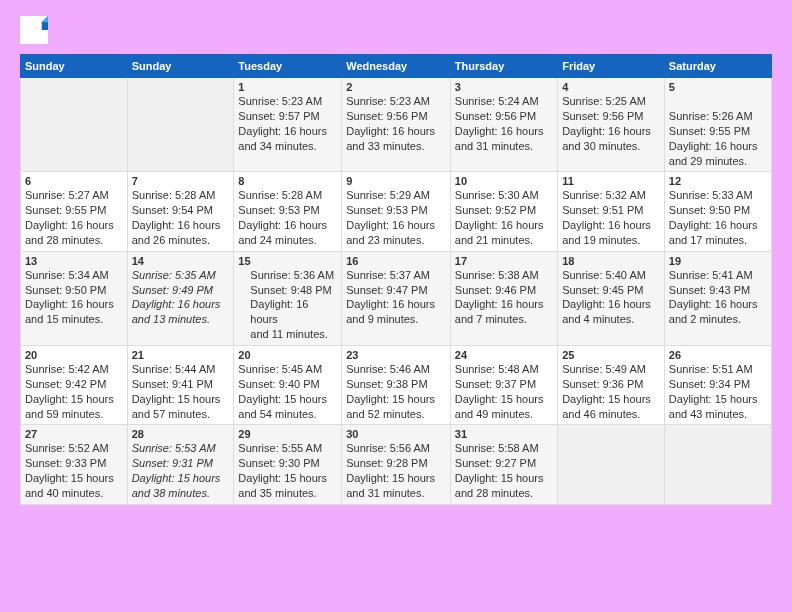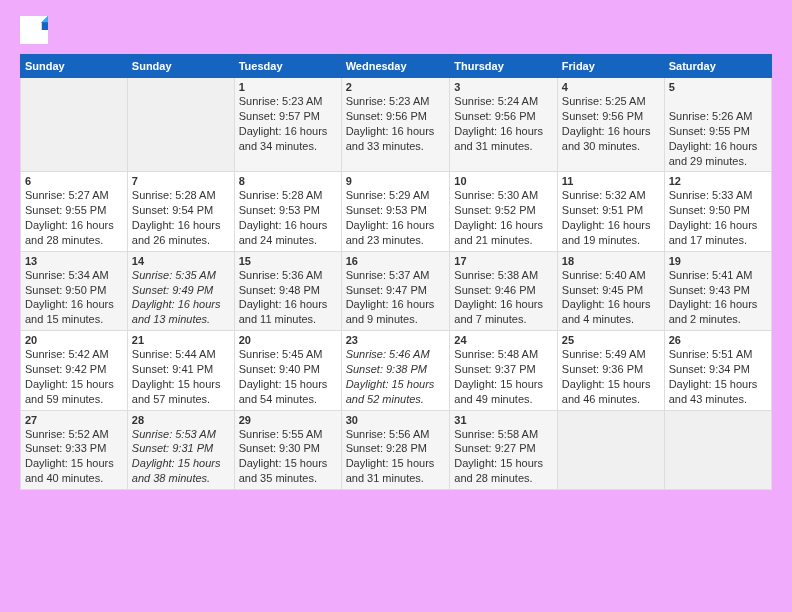--- a/index.html
+++ b/index.html
@@ -239,21 +239,21 @@
           </td>
           <td>
             <span class="day-num">14</span>
             <div class="day-info" style="white-space: pre-line; font-style: italic;">Sunrise: 5:35 AM
 Sunset: 9:49 PM
 Daylight: 16 hours
 and 13 minutes.</div>
           </td>
           <td>
             <span class="day-num">15</span>
-            <div class="day-info" style="white-space: pre-line;">Sunrise: 5:36 AM
+            <div class="day-info" style="white-space: pre-line; margin-left: 12px;">Sunrise: 5:36 AM
 Sunset: 9:48 PM
 Daylight: 16 hours
 and 11 minutes.</div>
           </td>
           <td>
             <span class="day-num">16</span>
             <div class="day-info" style="white-space: pre-line;">Sunrise: 5:37 AM
 Sunset: 9:47 PM
 Daylight: 16 hours
 and 9 minutes.</div>
@@ -297,21 +297,21 @@
           </td>
           <td>
             <span class="day-num">20</span>
             <div class="day-info" style="white-space: pre-line;">Sunrise: 5:45 AM
 Sunset: 9:40 PM
 Daylight: 15 hours
 and 54 minutes.</div>
           </td>
           <td>
             <span class="day-num">23</span>
-            <div class="day-info" style="white-space: pre-line; font-style: italic;">Sunrise: 5:46 AM
+            <div class="day-info" style="white-space: pre-line;">Sunrise: 5:46 AM
 Sunset: 9:38 PM
 Daylight: 15 hours
 and 52 minutes.</div>
           </td>
           <td>
             <span class="day-num">24</span>
             <div class="day-info" style="white-space: pre-line;">Sunrise: 5:48 AM
 Sunset: 9:37 PM
 Daylight: 15 hours
 and 49 minutes.</div>

